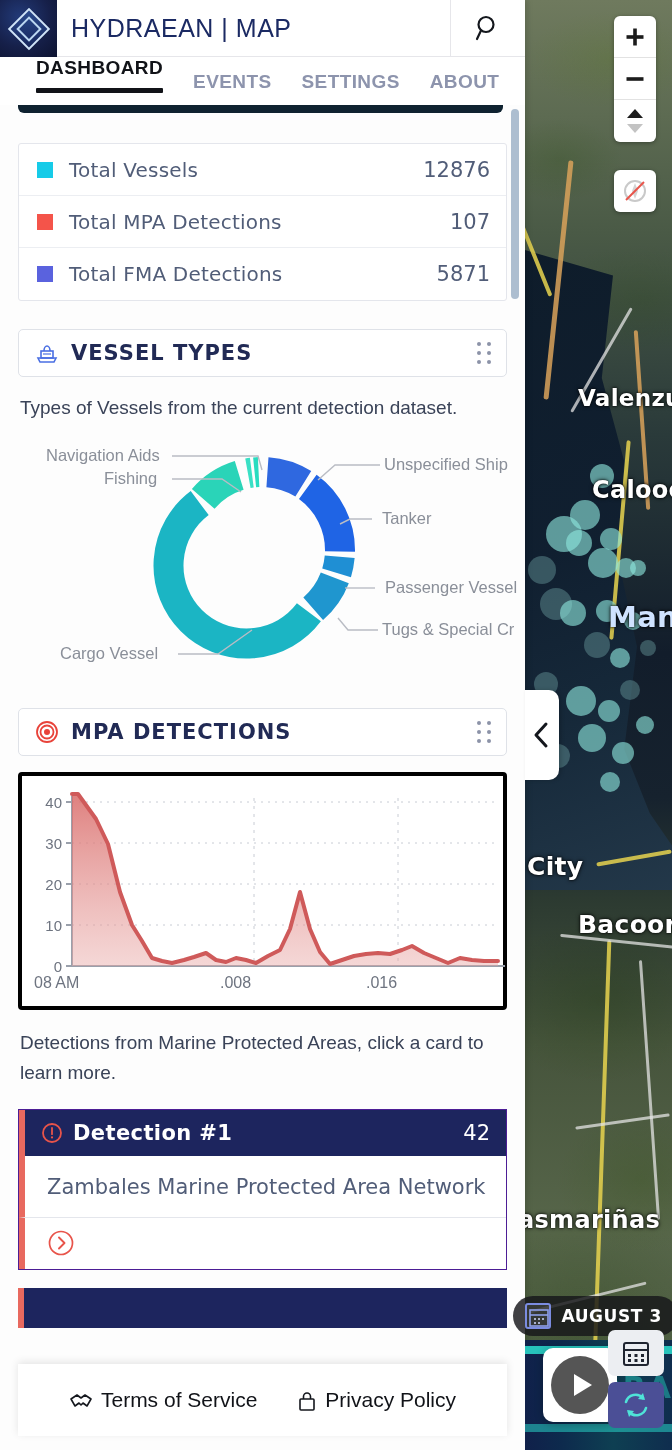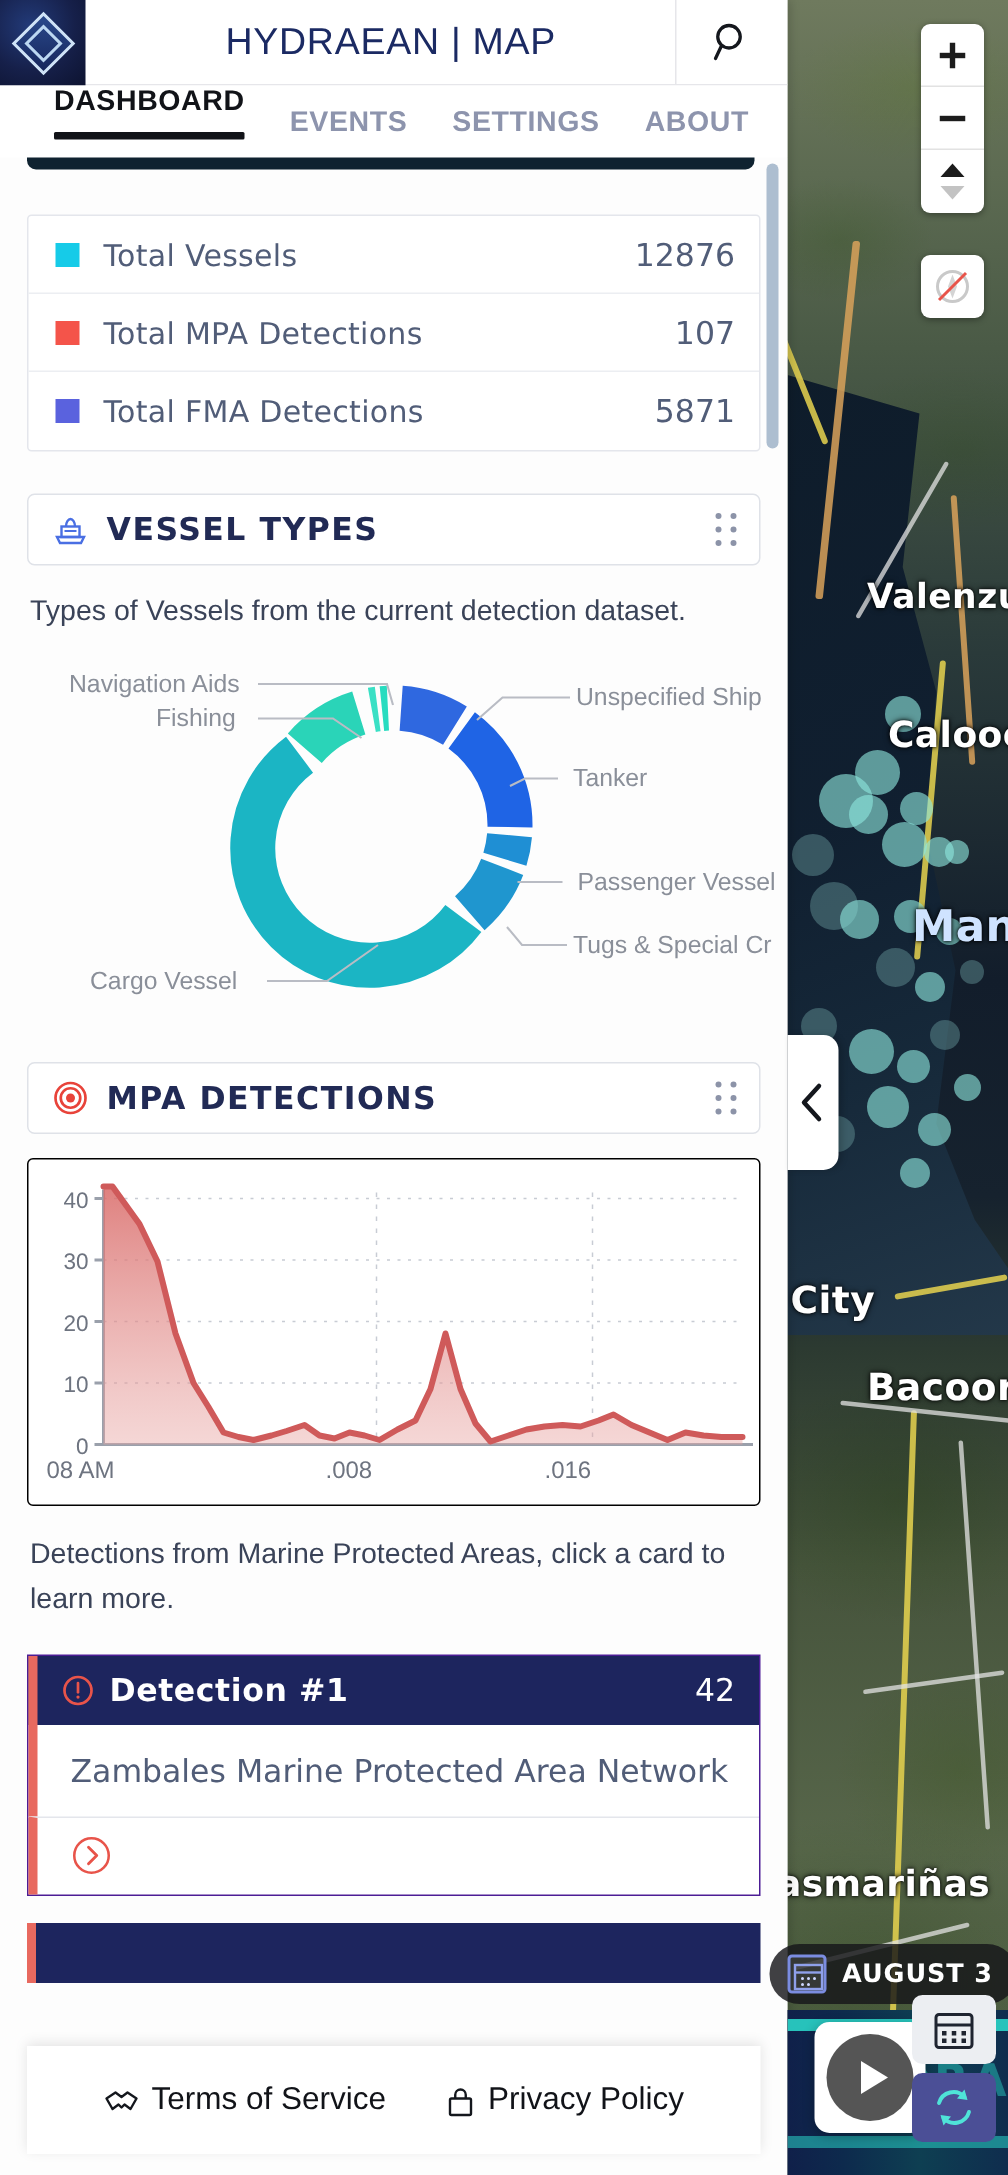--- a/index.html
+++ b/index.html
@@ -193,21 +193,21 @@
     transform: rotate(45deg);
     border: 2.5px solid #cfe3f7;
     background: linear-gradient(135deg, #2a4a8c, #16265c);
     position: relative;
   }
   .logo .diamond::after {
     content: ""; position: absolute; inset: 4px;
     border: 2px solid #bcd8f2;
   }
   .title-wrap {
-    flex: 1; display: flex; align-items: center; padding-left: 14px; justify-content: center;
+    flex: 1; display: flex; align-items: center; padding-left: 14px;
   }
   .title {
     font-family: "Liberation Sans", sans-serif;
     font-size: 25px; font-weight: 400; letter-spacing: .5px;
     color: #1b2a63;
   }
   .search-cell {
     width: 75px; flex: none;
     border-left: 1px solid #e6e6ea;
     display: flex; align-items: center; justify-content: center;
@@ -309,21 +309,21 @@
     margin: 16px 20px 0 20px;
     font-size: 19px; line-height: 1.55;
     color: #3a4358;
     font-family: "Liberation Sans", sans-serif;
   }
 
   .donut-wrap { margin-top: 10px; position: relative; height: 240px; }
 
   .chart-box {
     margin: 16px 18px 0 18px;
-    border: 1px solid #000000;
+    border: 4px solid #000000;
     border-radius: 4px;
     background: #fff;
     padding: 6px 6px 4px 6px;
     position: relative;
   }
 
   .detect-card {
     margin: 22px 18px 0 18px;
     border: 1px solid #4c1d95;
     background: #fff;
@@ -437,21 +437,21 @@
     <div class="dot" style="left:636px;top:716px;width:18px;height:18px;"></div>
     <div class="dot" style="left:600px;top:772px;width:20px;height:20px;"></div>
     <div class="dot dk" style="left:640px;top:640px;width:16px;height:16px;"></div>
     <div class="dot" style="left:630px;top:560px;width:16px;height:16px;"></div>
 
     <div class="map-label" style="left:578px;top:385px;font-size:23px;">Valenzu</div>
     <div class="map-label" style="left:592px;top:476px;font-size:24px;">Calooc</div>
     <div class="map-label" style="left:608px;top:600px;font-size:29px;color:#cfe3ff;">Man</div>
     <div class="map-label" style="left:527px;top:852px;font-size:25px;">City</div>
     <div class="map-label" style="left:578px;top:910px;font-size:25px;">Bacoor</div>
-    <div class="map-label" style="left:518px;top:1242px;font-size:24px;text-align:center;">asmariñas</div>
+    <div class="map-label" style="left:518px;top:1206px;font-size:24px;text-align:center;">asmariñas</div>
   </div>
 
   <div class="map-ctl-group" style="right:16px;top:16px;">
     <div class="map-ctl">
       <svg width="20" height="20" viewBox="0 0 20 20">
         <rect x="8.2" y="1.5" width="3.6" height="17" fill="#1c1c1c"></rect>
         <rect x="1.5" y="8.2" width="17" height="3.6" fill="#1c1c1c"></rect>
       </svg>
     </div>
     <div class="map-ctl">

